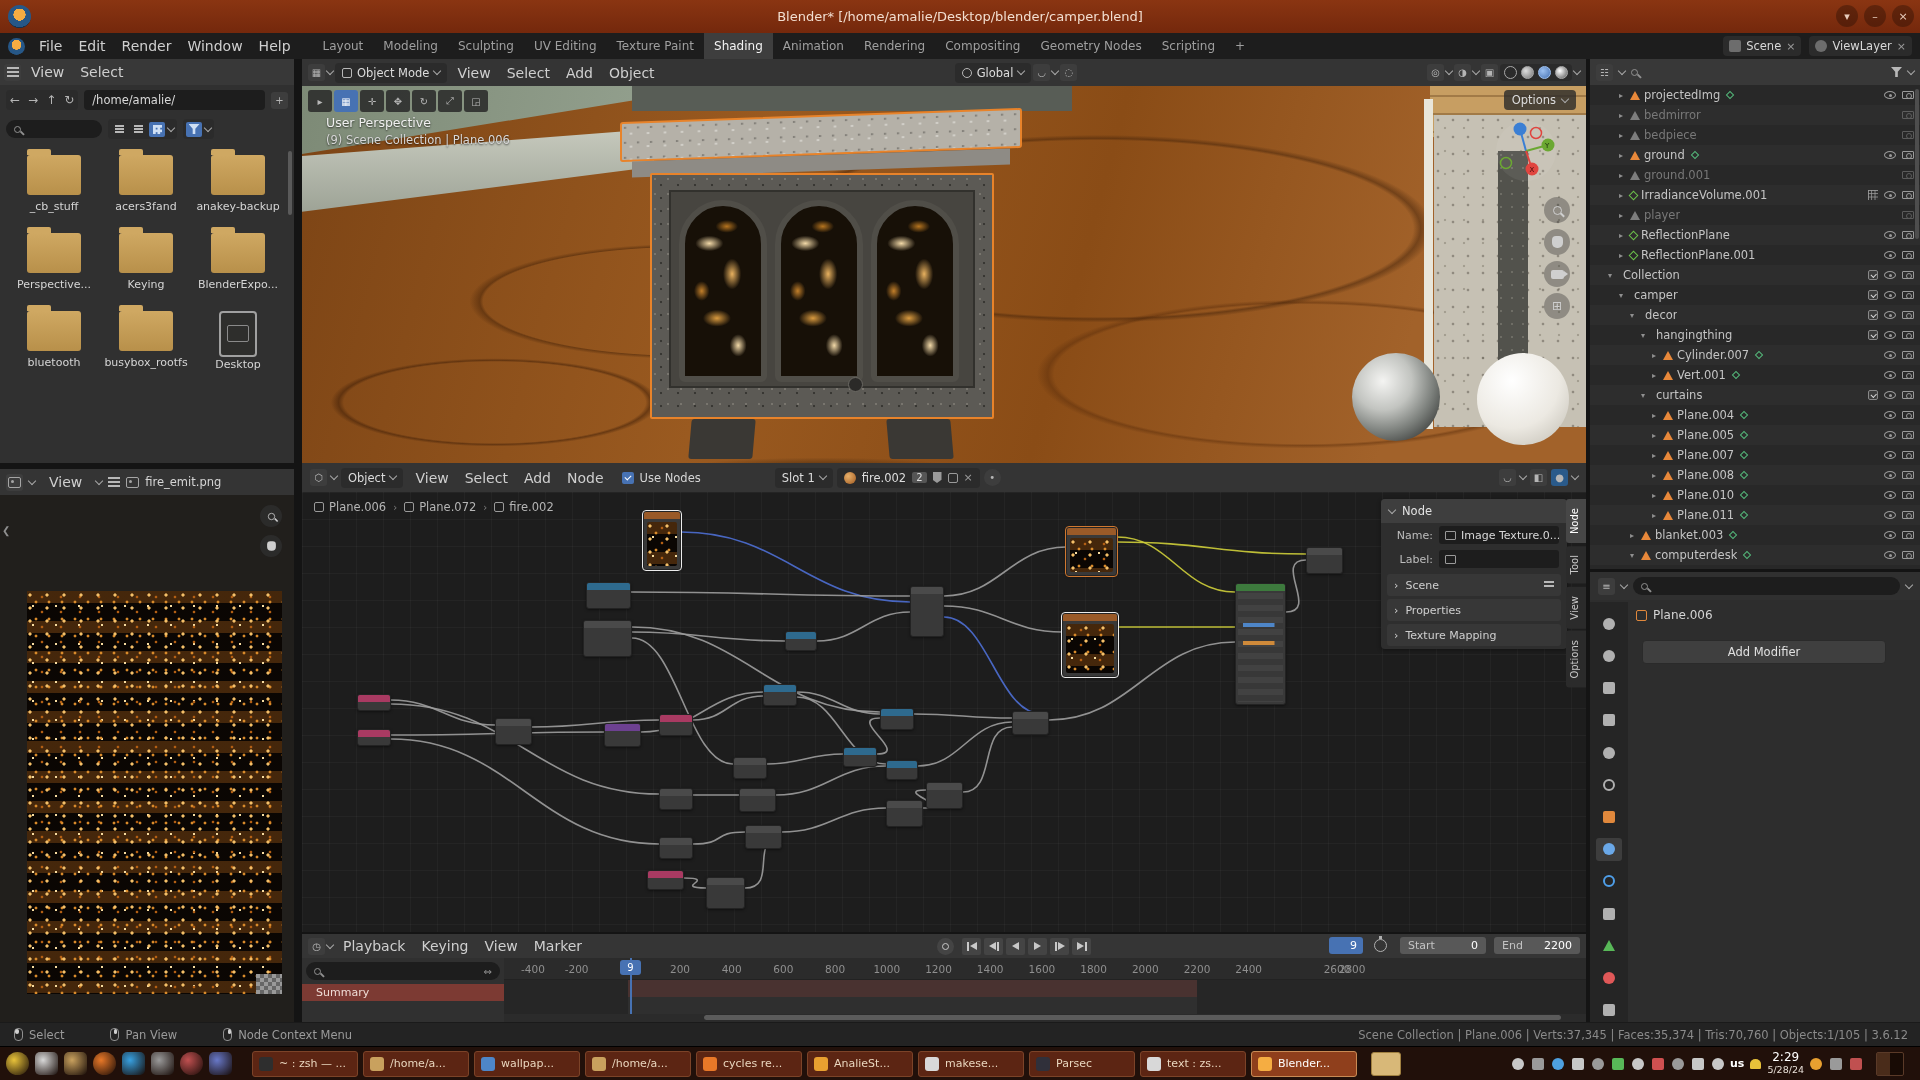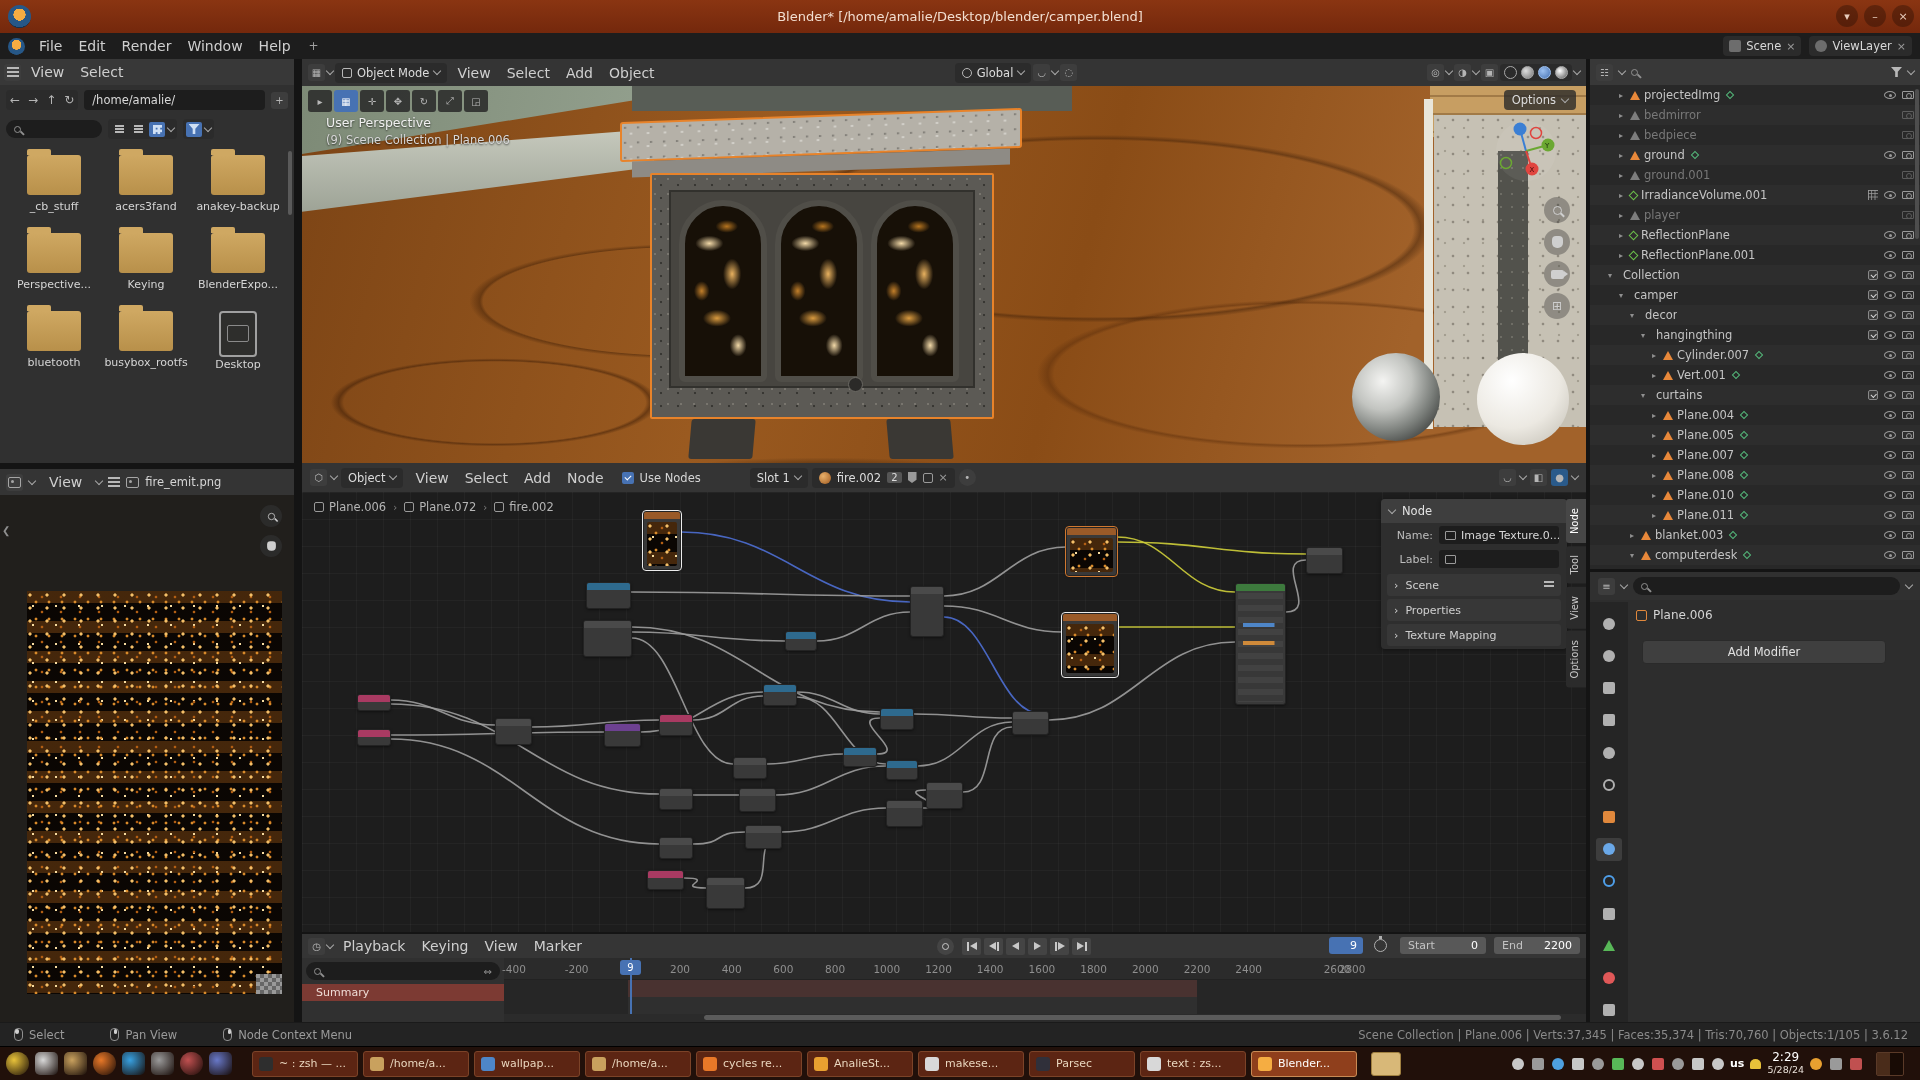--- a/index.html
+++ b/index.html
@@ -264,20 +264,33 @@
 
   <div id="mb">
     <div class="mb-logo"></div>
     <div class="flex" style="height:100%">
         <div class="menu-item">File</div>
         <div class="menu-item">Edit</div>
         <div class="menu-item">Render</div>
         <div class="menu-item">Window</div>
         <div class="menu-item">Help</div>
       </div>
+    <div class="flex" style="height:100%;margin-left:14px" id="ws-tabs">
+        <div class="ws-tab">Layout</div>
+        <div class="ws-tab">Modeling</div>
+        <div class="ws-tab">Sculpting</div>
+        <div class="ws-tab">UV Editing</div>
+        <div class="ws-tab">Texture Paint</div>
+        <div class="ws-tab active">Shading</div>
+        <div class="ws-tab">Animation</div>
+        <div class="ws-tab">Rendering</div>
+        <div class="ws-tab">Compositing</div>
+        <div class="ws-tab">Geometry Nodes</div>
+        <div class="ws-tab">Scripting</div>
+      </div>
     <div class="ws-tab">+</div>
     <div style="flex:1"></div>
     <div class="mb-widget">
       <span class="mb-ic"></span>
       <span>Scene</span>
       <span class="mb-x">×</span>
     </div>
     <div class="mb-widget">
       <span class="mb-ic" style="border-radius:50%"></span>
       <span>ViewLayer</span>
@@ -924,21 +937,21 @@
       <div class="flex" style="height:100%">
           <div class="menu-item">View</div>
           <div class="menu-item">Select</div>
           <div class="menu-item">Add</div>
           <div class="menu-item">Node</div>
         </div>
       <div class="flex" style="gap:6px;margin-left:6px">
         <span class="cbx"></span>
         <span style="font-size:11.5px;color:#d5d5d5">Use Nodes</span>
       </div>
-      <div class="pill" style="margin-left:45px">
+      <div class="pill" style="margin-left:70px">
         <span>Slot 1</span>
         <span class="chev"></span>
       </div>
       <div class="pill" style="gap:6px">
         <span class="sph-ic"></span>
         <span>fire.002</span>
         <span class="mat-badge">2</span>
         <span style="width:9px;height:11px;background:#9a9a9a;clip-path:polygon(0 0,100% 0,100% 70%,50% 100%,0 70%)"></span>
         <span style="width:10px;height:10px;border:1.3px solid #9a9a9a;border-radius:2px"></span>
         <span style="color:#9a9a9a;font-size:11px">×</span>
@@ -1086,21 +1099,21 @@
         <span class="val" style="margin-left:auto">2200</span>
     </div>
     <div id="tl-left">
       <div class="srch" id="tl-search">
         <span class="mag"></span>
         <span style="margin-left:auto;color:#9a9a9a;font-size:10px">⇔</span>
       </div>
       <div id="tl-summary">Summary</div>
     </div>
     <div id="tl-ruler">
-        <div class="tick" style="left: 10px;">-400</div>
+        <div class="tick" style="left: 29px;">-400</div>
         <div class="tick" style="left: 72.6px;">-200</div>
         <div class="tick" style="left: 176px;">200</div>
         <div class="tick" style="left: 227.7px;">400</div>
         <div class="tick" style="left: 279.4px;">600</div>
         <div class="tick" style="left: 331.1px;">800</div>
         <div class="tick" style="left: 382.8px;">1000</div>
         <div class="tick" style="left: 434.5px;">1200</div>
         <div class="tick" style="left: 486.2px;">1400</div>
         <div class="tick" style="left: 537.9px;">1600</div>
         <div class="tick" style="left: 589.6px;">1800</div>

